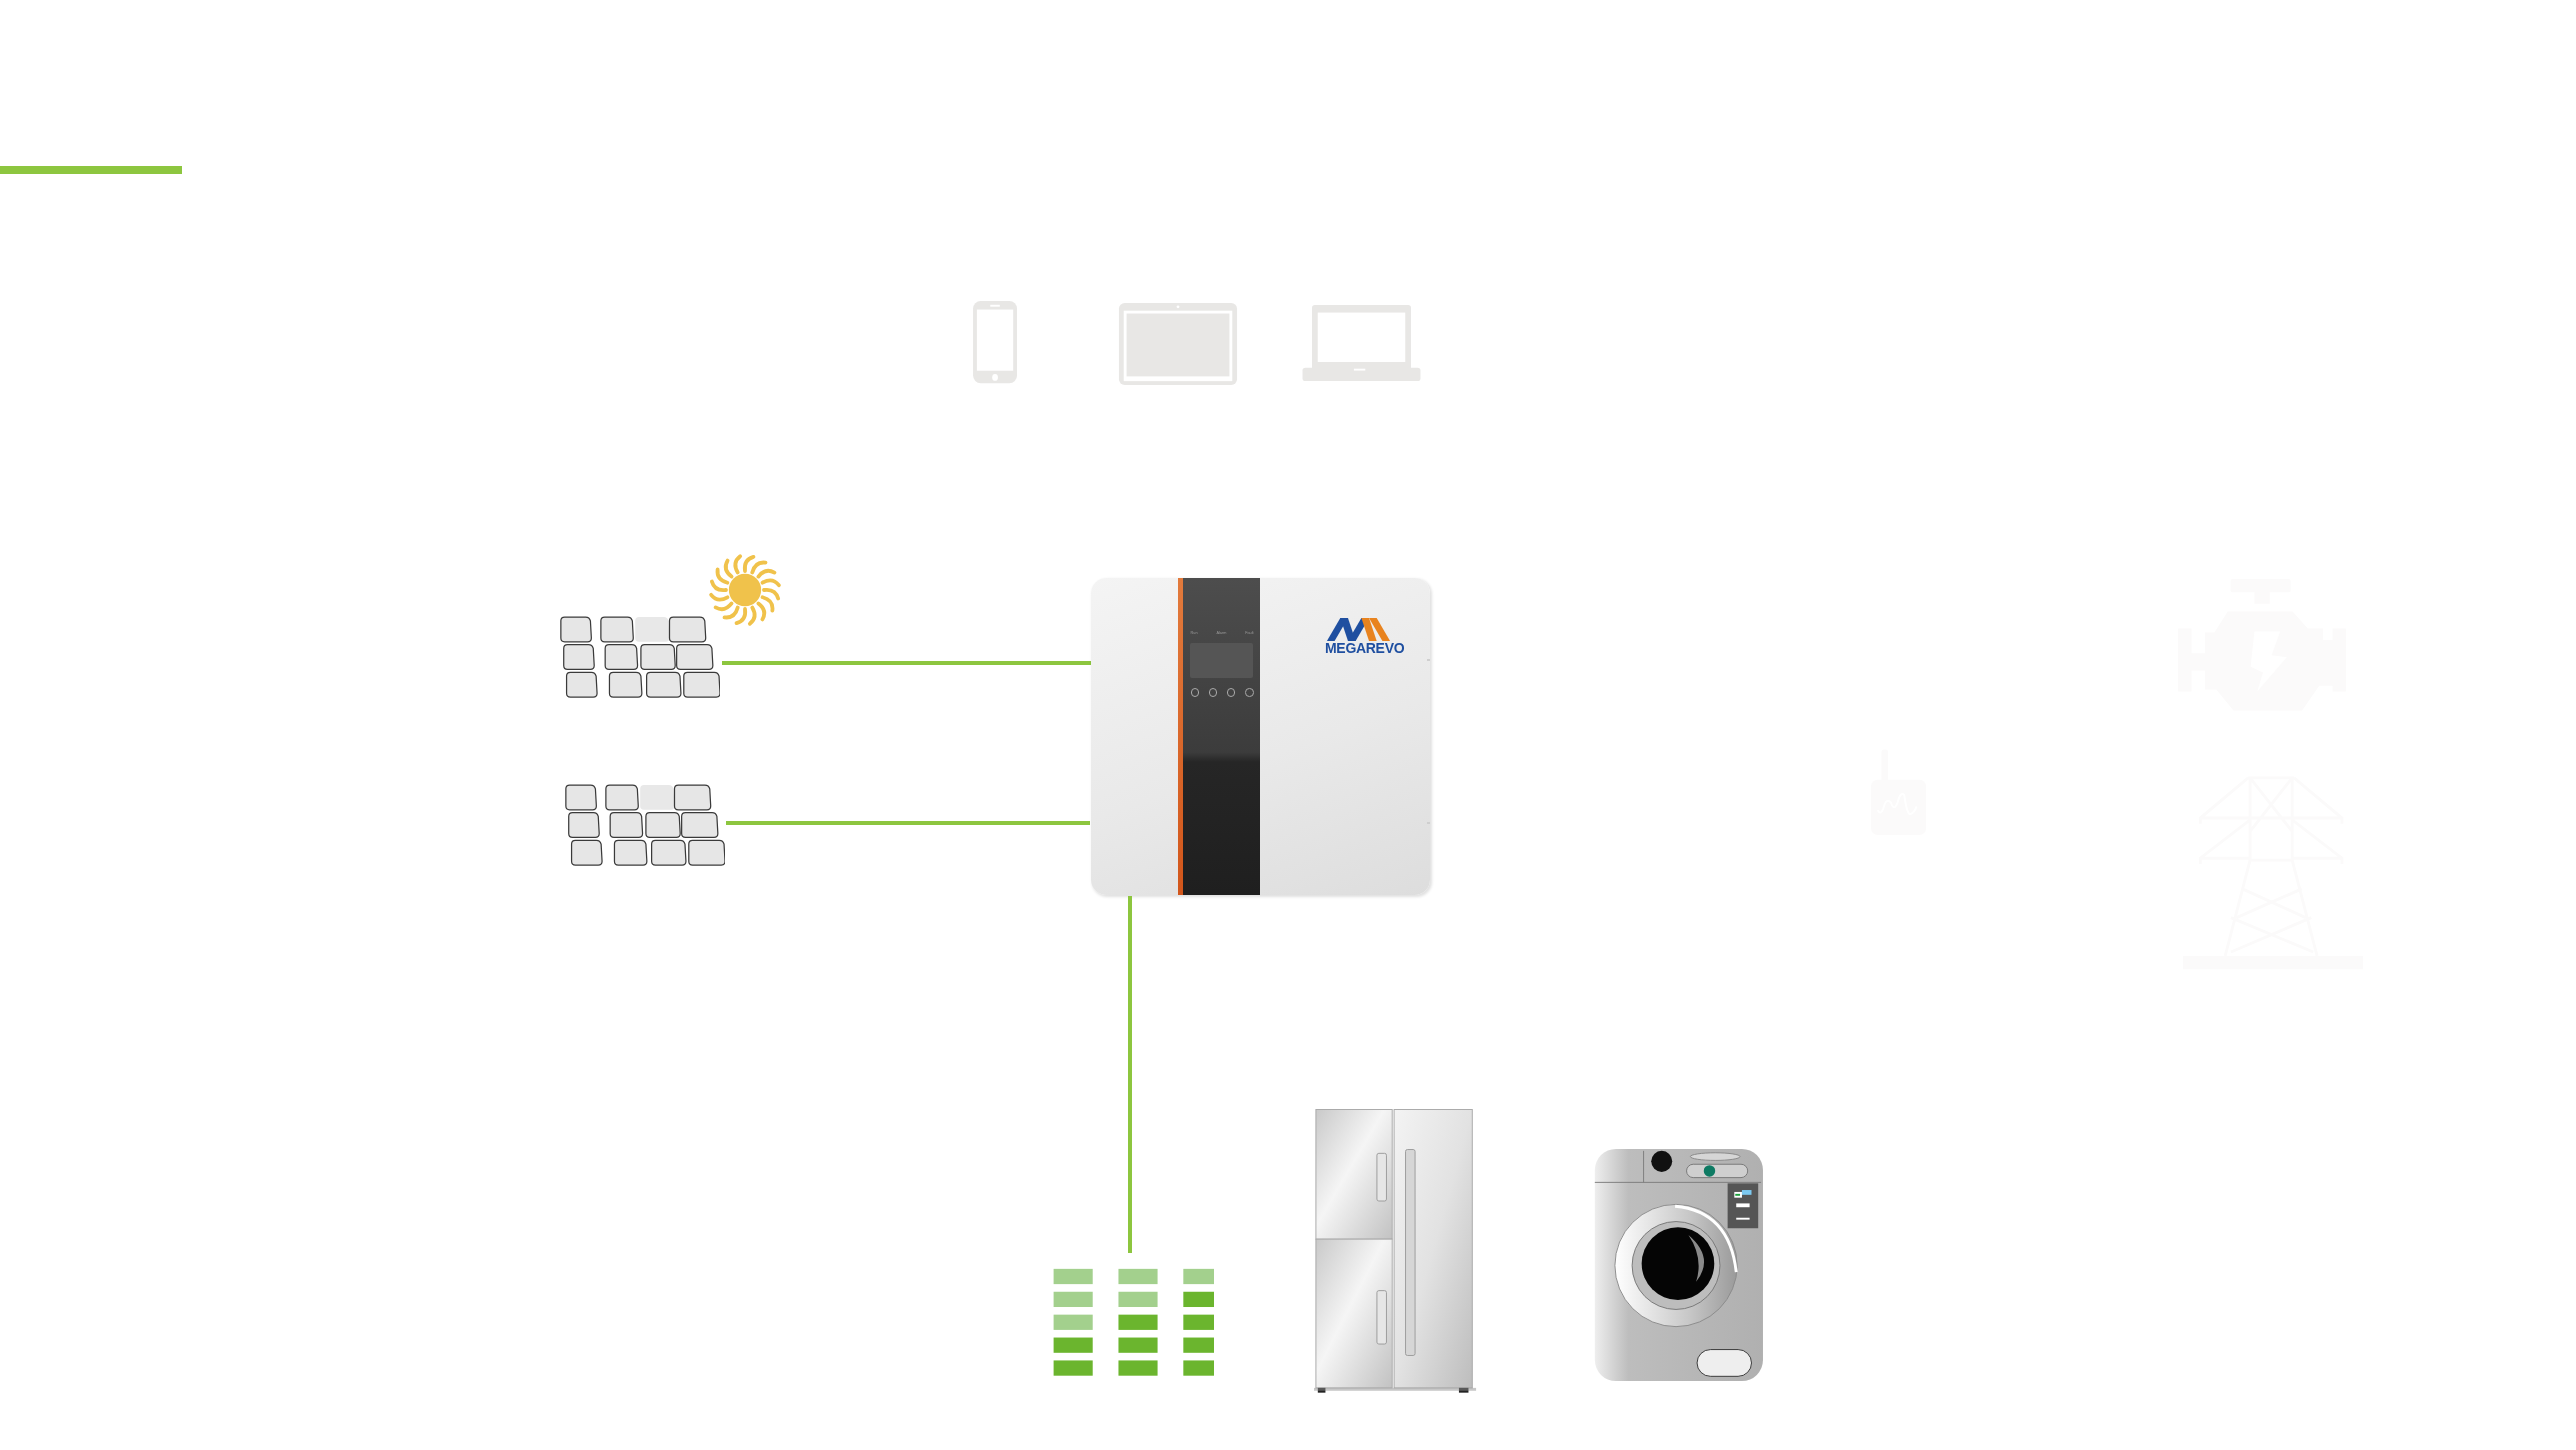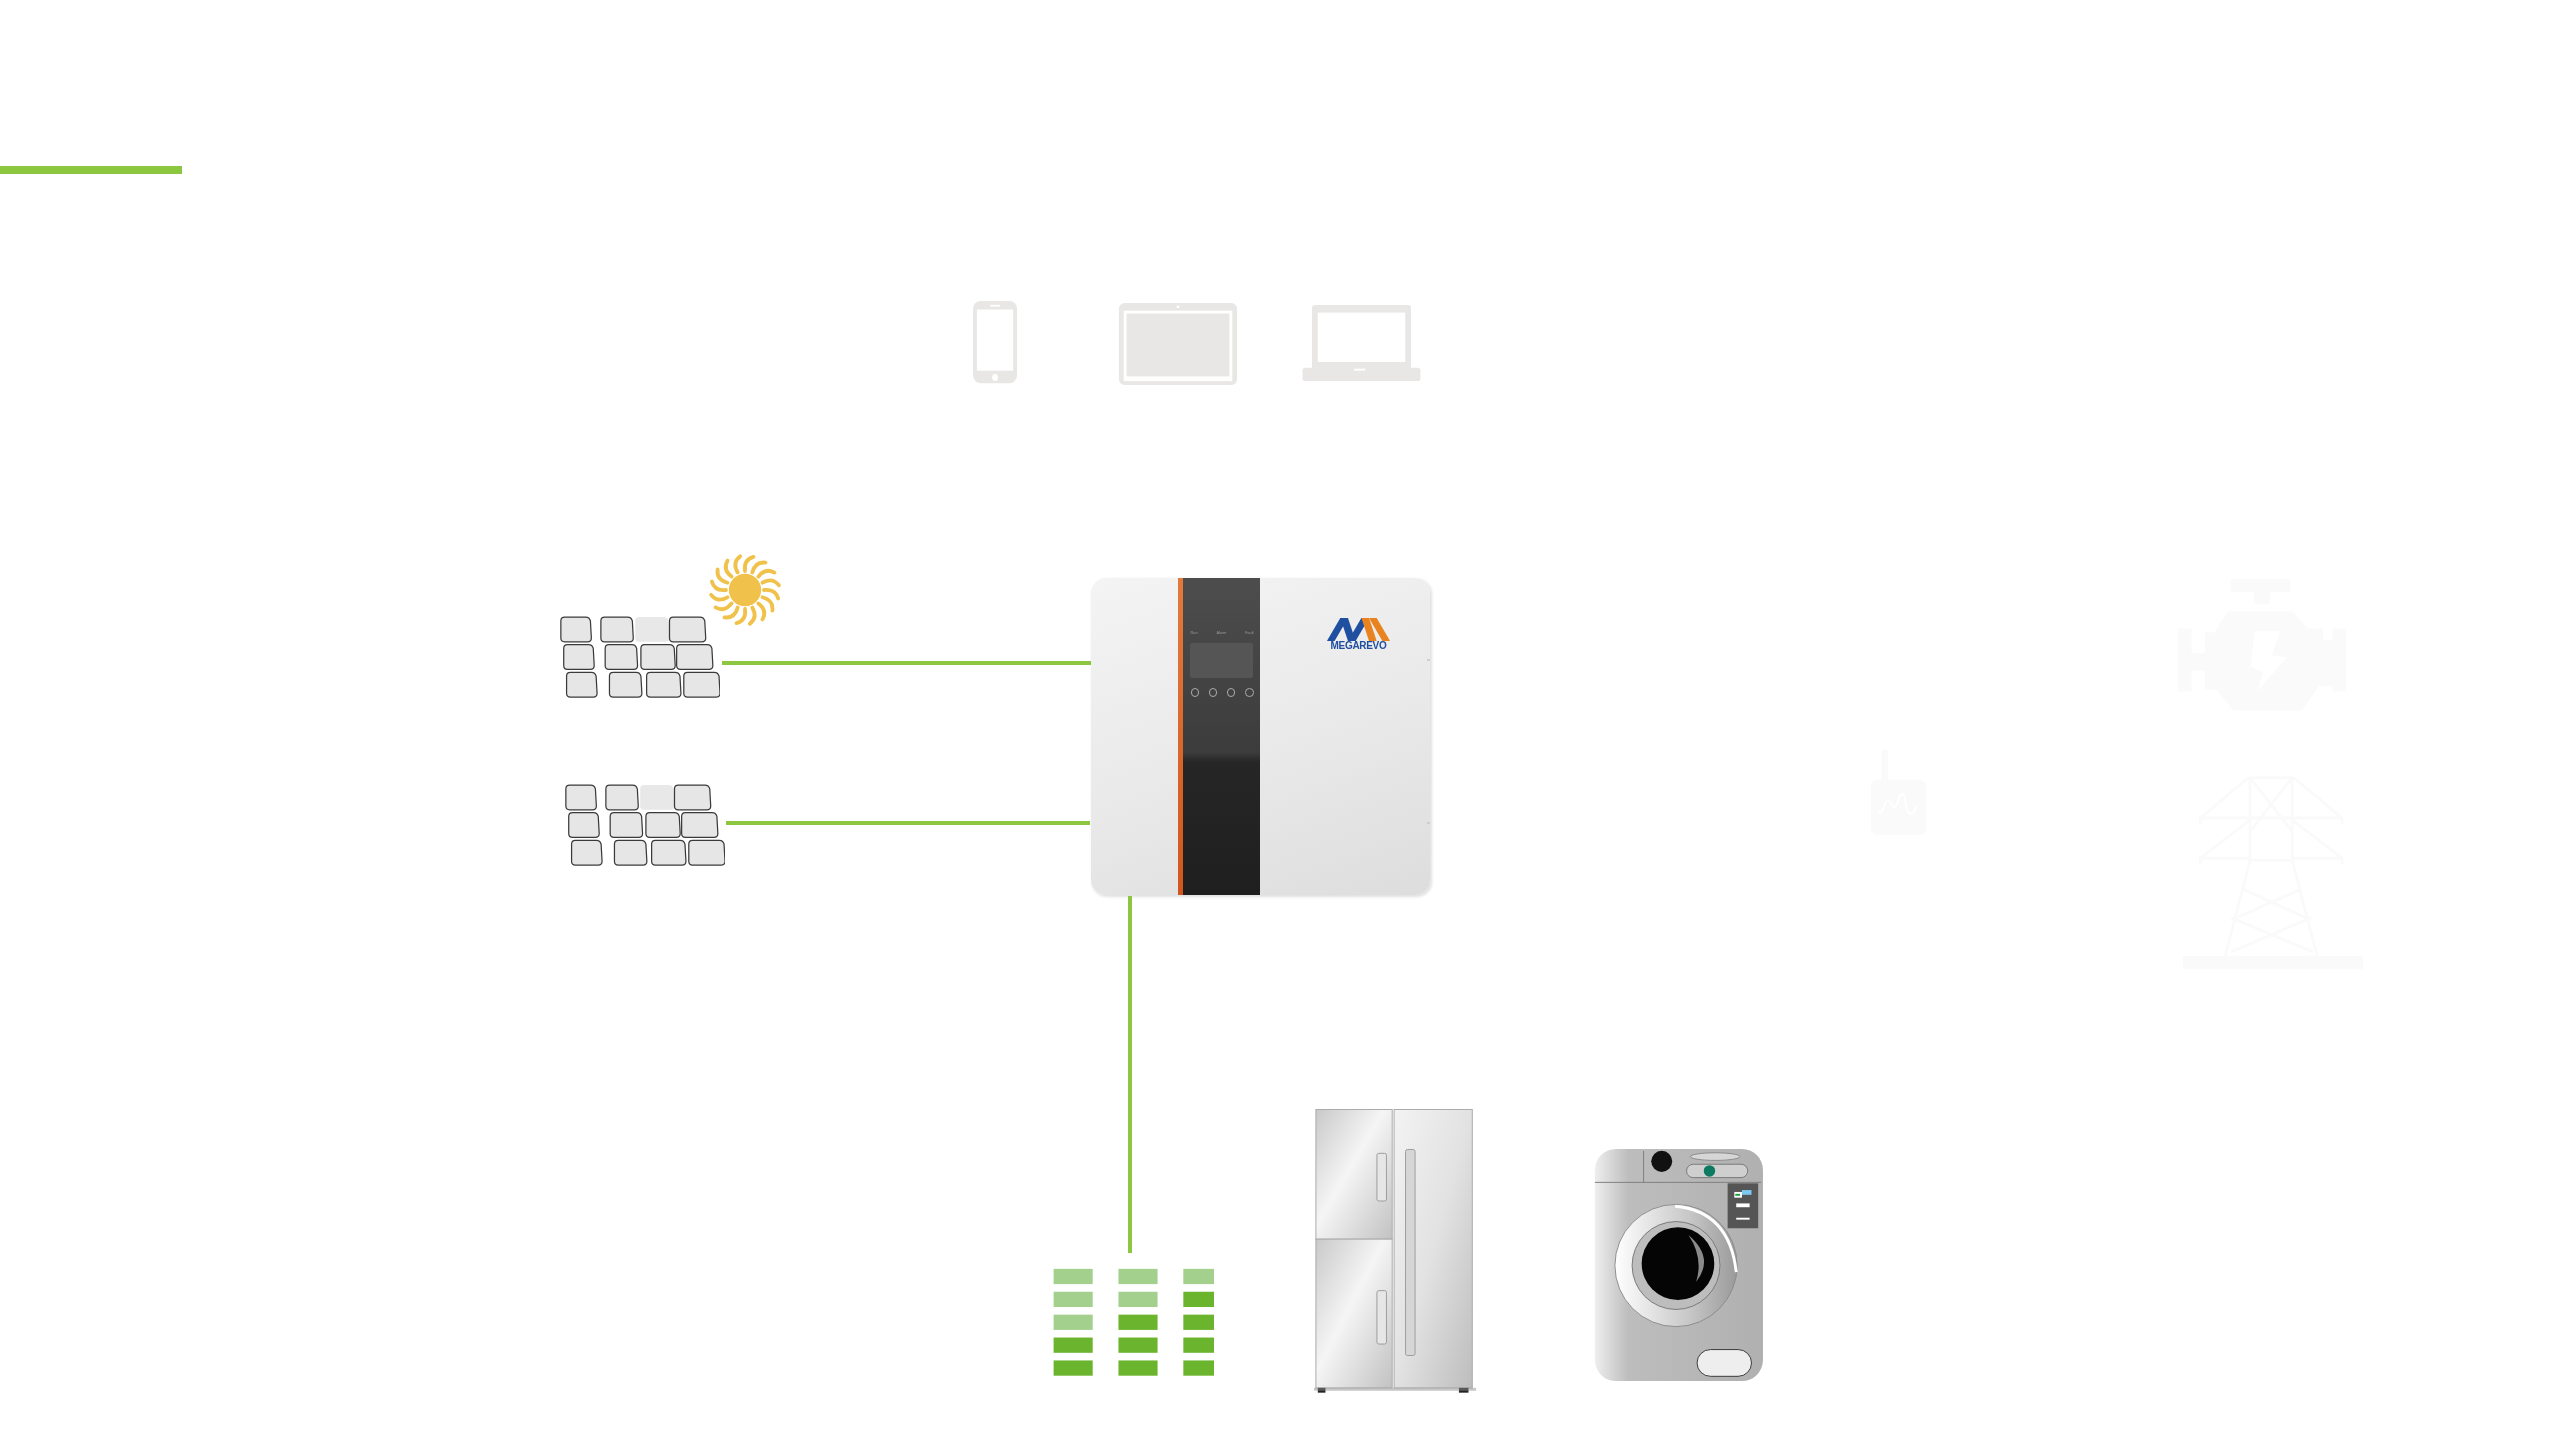--- a/index.html
+++ b/index.html
@@ -10,21 +10,21 @@
   .wire-v { width:3.8px; background:#8dc63f; }
   .inverter { left:1091px; top:578px; width:339px; height:317px; border-radius:15.3px;
     background:linear-gradient(160deg,#f4f4f4 0%,#e9e9e9 55%,#dddddd 100%); box-shadow:1.9px 1.9px 2.9px rgba(0,0,0,0.12); overflow:hidden; }
   .inv-stripe { left:87px; top:0; width:4.8px; height:100%; background:linear-gradient(#e27a3c,#d2561b); }
   .inv-panel { left:92px; top:0; width:77px; height:100%; background:linear-gradient(180deg,#4d4d4d 0%,#3c3c3c 55%,#262626 58%,#1f1f1f 100%); }
   .inv-labels { left:7.6px; top:53px; width:63px; display:flex; justify-content:space-between; font-size:3.8px; color:#9a9a9a; }
   .inv-screen { left:6.7px; top:65px; width:63px; height:35px; background:#555; border-radius:1.9px; }
   .inv-buttons { left:7.6px; top:110px; width:63px; display:flex; justify-content:space-between; }
   .inv-btn { width:8.6px; height:8.6px; border:1px solid #aaa; border-radius:50%; box-sizing:border-box; }
   .logo { left:234px; top:38px; width:67px; }
-  .logo-text { font-size:10px; font-weight:bold; color:#1f4fa0; letter-spacing:-0.3px; text-align:center; margin-top:-1px; }
+  .logo-text { font-size:14px; font-weight:bold; color:#1f4fa0; letter-spacing:-0.3px; text-align:center; margin-top:-1px; }
   .inv-notch { right:0; width:2.9px; background:#cfcfcf; }
   svg { display:block; }
 </style>
 </head>
 <body>
 
 <div class="abs accent-bar"></div>
 
 <div class="abs" style="left:972px;top:300px;">
   <svg width="48" height="86" viewBox="0 0 50 90">

